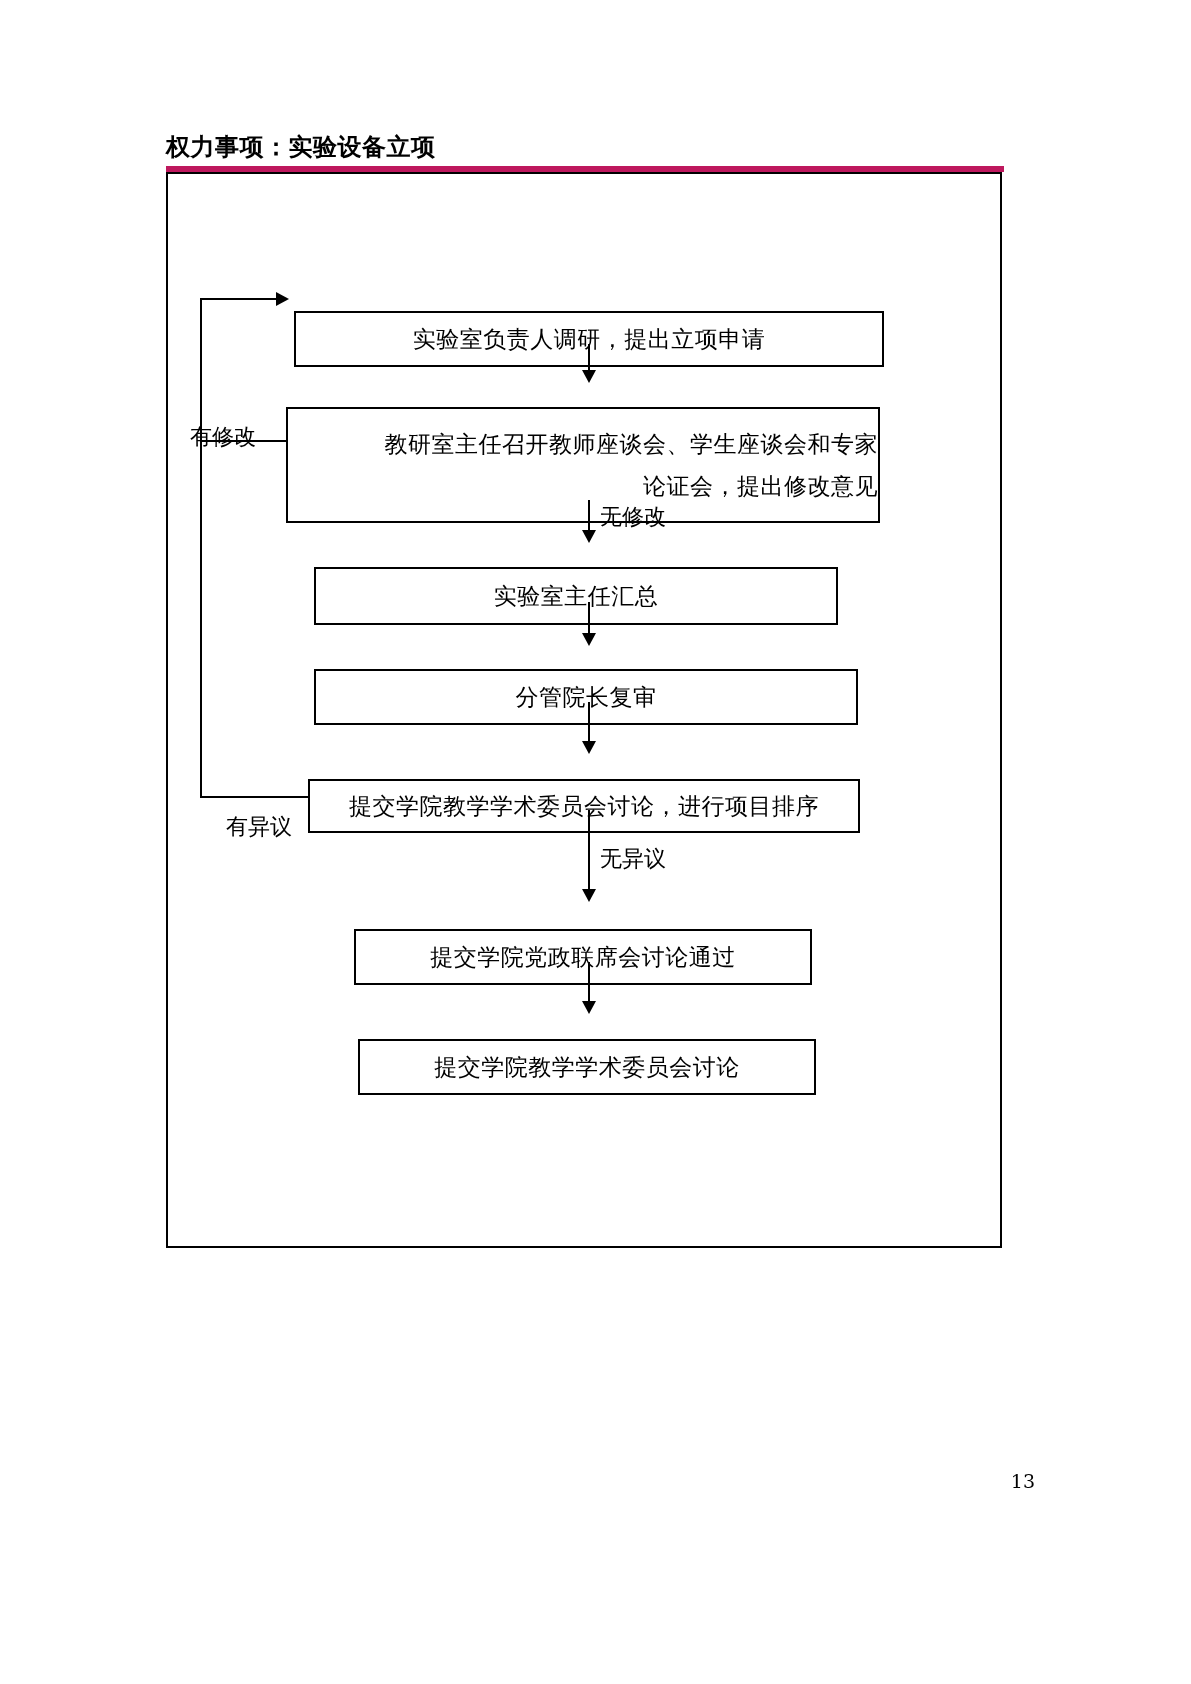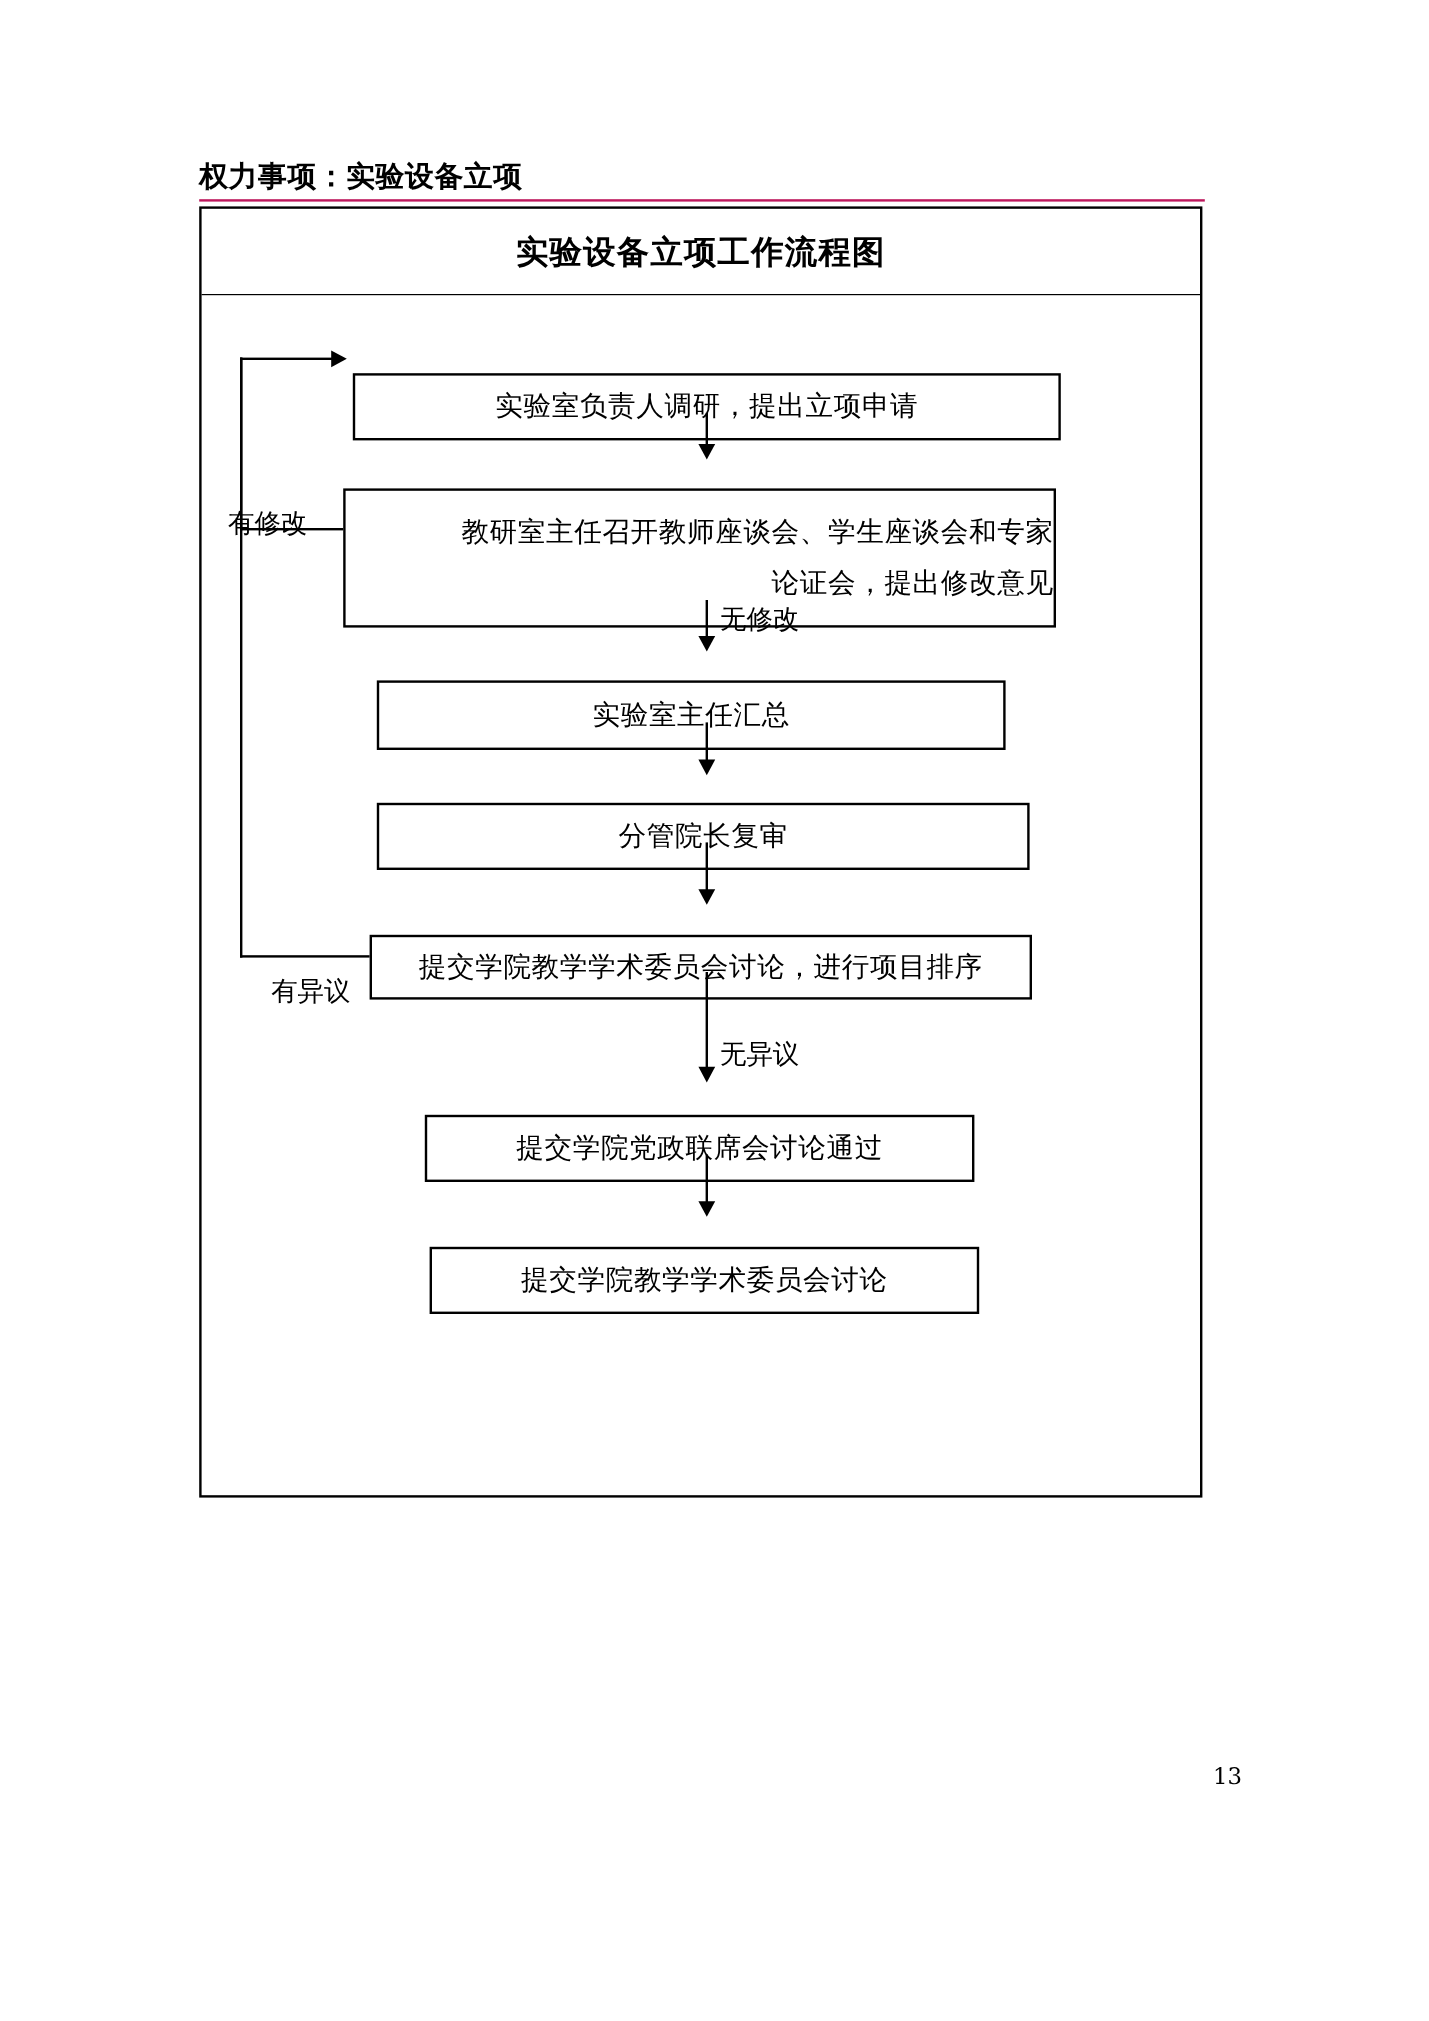--- a/index.html
+++ b/index.html
@@ -15,21 +15,21 @@
     color: #000000;
     overflow: hidden;
   }
 
   
   #doc-header {
     position: absolute;
     left: 166px;
     top: 132px;
     width: 838px;
-    border-bottom: 2px solid #be185d;
+    border-bottom: 6px solid #be185d;
     padding-bottom: 4px;
   }
   #doc-header .hdr-text {
     font-size: 24px;
     font-weight: bold;
     letter-spacing: 0.5px;
     line-height: 30px;
     font-family: "DejaVu Serif", "Liberation Serif", serif;
   }
 
@@ -129,44 +129,41 @@
   
   .edge-label {
     position: absolute;
     font-family: "DejaVu Serif", "Liberation Serif", serif;
     font-size: 22px;
     line-height: 26px;
     white-space: nowrap;
   }
   #label-no-revision { left: 432px; top: 258px; }
   #label-has-revision { left:  22px; top: 178px; }
-  #label-no-objection { left: 432px; top: 600px; margin-top: 21px; }
+  #label-no-objection { left: 432px; top: 600px; }
   #label-has-objection{ left:  58px; top: 568px; }
 
   
   #page-number {
     position: absolute;
     right: 156px;
     top: 1470px;
     font-size: 19px;
     font-family: "DejaVu Serif", "Liberation Serif", serif;
   }
 </style>
 </head>
 <body>
 
 <div id="doc-header">
   <div class="hdr-text">权力事项：实验设备立项</div>
 </div>
 
 <div id="flow-frame">
 
-  <div id="flow-title-bar">
-    <div class="title-text">实验设备立项工作流程图</div>
-  </div>
 
   <div id="flow-canvas">
 
     <div class="vline" style="left:32px; top:52px; height:144px;"></div>
     <div class="hline" style="left:32px; top:194px; width:90px;"></div>
     <div class="hline" style="left:32px; top:52px; width:78px;"></div>
     <div class="arrow-right" style="left:108px; top:46px;"></div>
 
     <div class="vline" style="left:32px; top:52px; height:500px;"></div>
     <div class="hline" style="left:32px; top:550px; width:110px;"></div>

